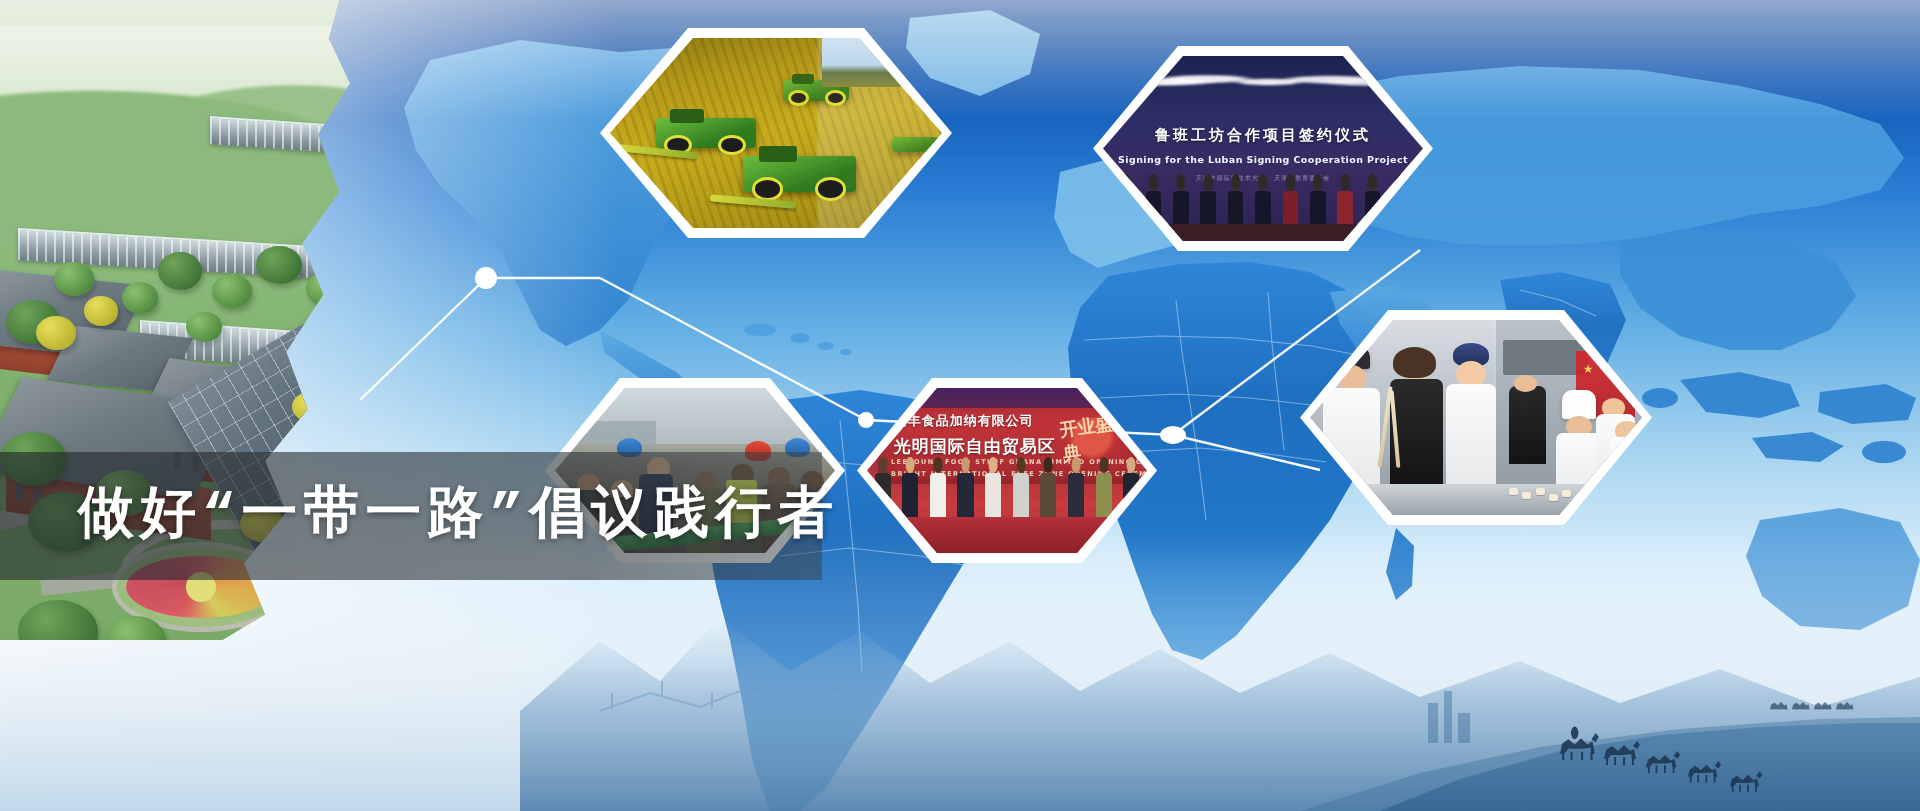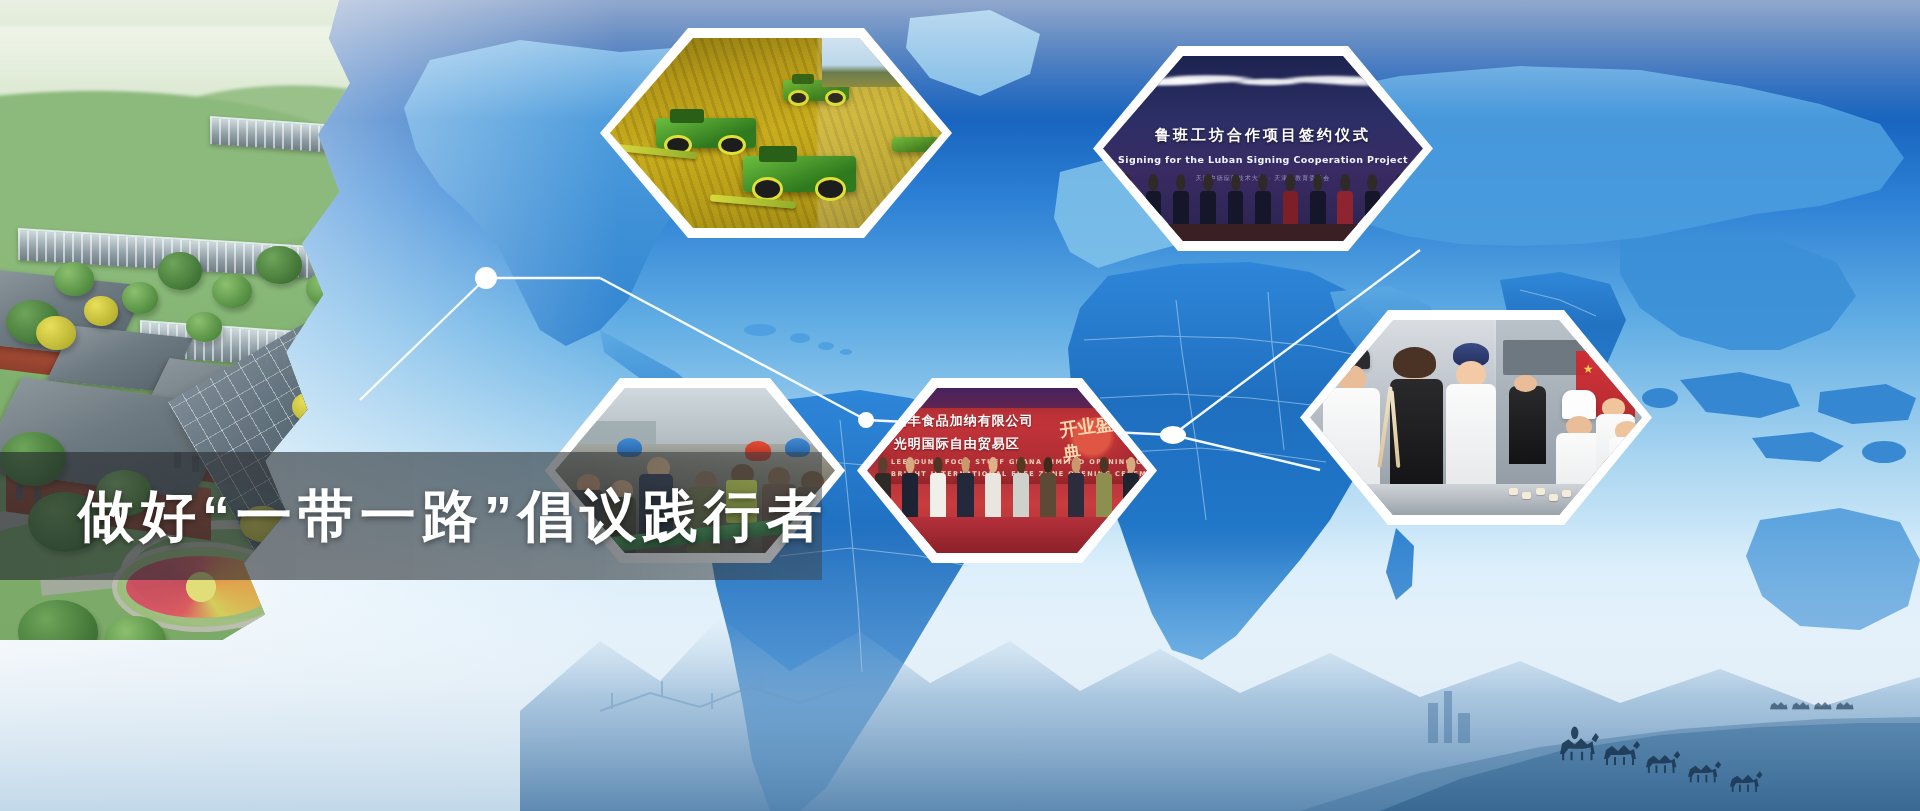--- a/index.html
+++ b/index.html
@@ -220,21 +220,21 @@
     position:absolute;left:4%;top:12%;width:92%;height:46%;
     background:linear-gradient(180deg,#c9363c,#a52a30);
     border-radius:3px;
     box-shadow:inset 0 0 18px rgba(0,0,0,.25);
   }
   .lee-cn1,.lee-cn2{
     position:absolute;left:6%;white-space:nowrap;color:#fff;font-weight:700;
     text-shadow:0 1px 2px rgba(0,0,0,.45);
   }
   .lee-cn1{top:6%;font-size:13px;letter-spacing:1px;}
-  .lee-cn2{top:36%;font-size:13px;letter-spacing:1px;}
+  .lee-cn2{top:36%;font-size:17px;letter-spacing:1px;}
   .lee-en1,.lee-en2{
     position:absolute;left:5%;white-space:nowrap;color:#f4e2c8;font-size:6.5px;
     letter-spacing:1.4px;font-weight:700;font-family:"DejaVu Sans",sans-serif;opacity:.9;
   }
   .lee-en1{top:66%;}
   .lee-en2{top:82%;}
   .lee-seal{
     position:absolute;right:5%;top:14%;width:24%;height:54%;
     background:radial-gradient(circle at 50% 45%,rgba(228,90,70,.9) 0 46%,rgba(200,60,50,.35) 60%,transparent 70%);
     color:#ffd9b0;font-size:18px;font-weight:700;display:flex;align-items:center;justify-content:center;
@@ -279,21 +279,21 @@
   
   .title-band{
     position:absolute;left:0;top:452px;width:822px;height:128px;
     background:linear-gradient(90deg,rgba(35,40,44,.62) 0%,rgba(48,54,58,.60) 72%,rgba(60,66,70,.50) 100%);
     display:flex;align-items:center;
   }
   .title-text{
     color:#ffffff;font-size:56px;line-height:1;font-weight:700;
     letter-spacing:6px;margin-left:78px;white-space:nowrap;
     text-shadow:0 2px 6px rgba(0,0,0,.45);
-    font-family:Liberation Sans, sans-serif;
+    font-family:Liberation Mono, monospace;
   }
 </style>
 </head>
 <body>
 
 <div class="stage">
 
   <div class="map-bg"></div>
 
   <div class="continents">

